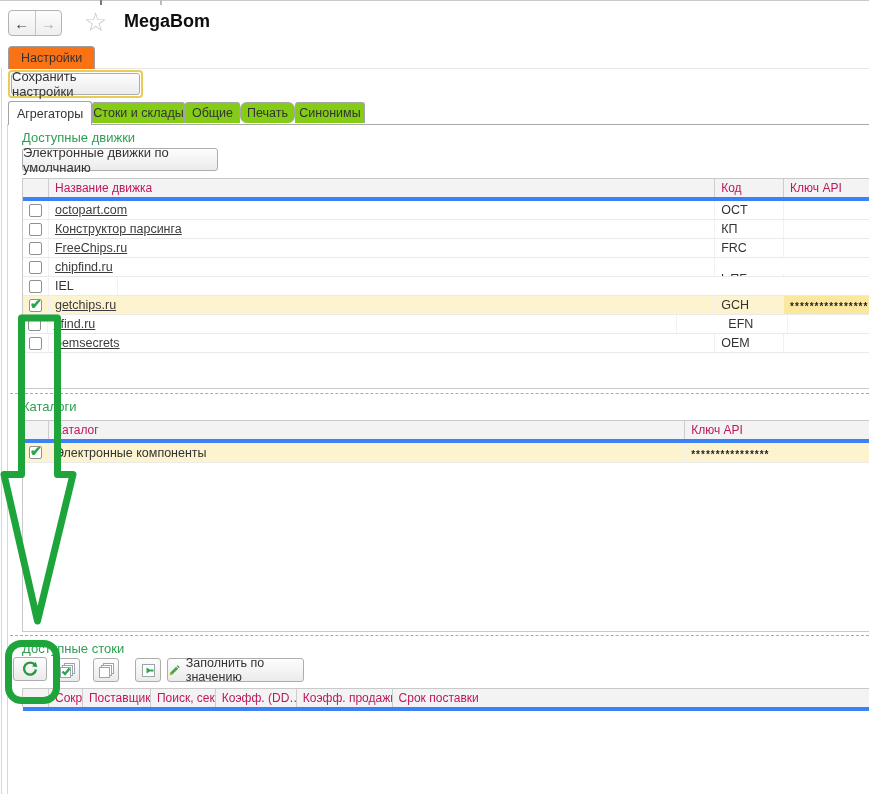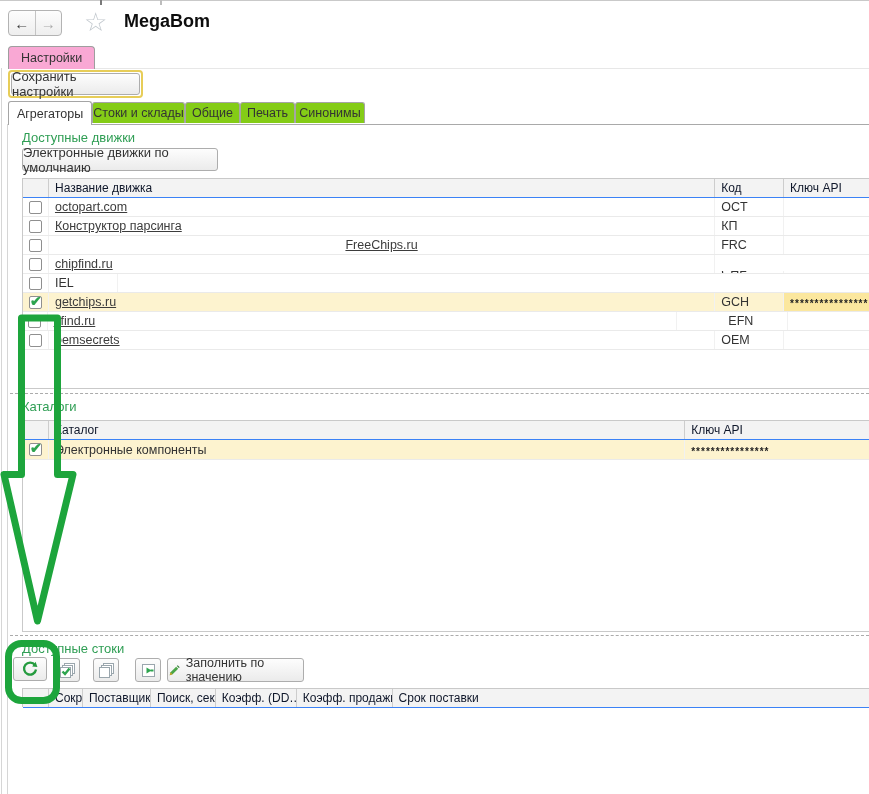--- a/index.html
+++ b/index.html
@@ -20,21 +20,21 @@
   .navgroup { left:8px; top:10px; width:54px; height:26px; border:1px solid #b3b3b3;
     border-radius:4px; display:flex; background:linear-gradient(#fdfdfd,#eee); }
   .navbtn { flex:1; display:flex; align-items:center; justify-content:center;
     font-size:15px; font-weight:bold; }
   .navbtn.back { color:#3a3a3a; border-right:1px solid #c4c4c4; }
   .navbtn.fwd { color:#a9a9a9; }
   .star { left:84px; top:7px; font-size:26px; color:#c2c8ce; }
   .apptitle { left:124px; top:11px; font-size:18px; font-weight:bold; color:#0d0d0d; }
 
   
-  .outer-tab { left:8px; top:46px; height:23px; padding:0 12px; background:#f9a8d4;
+  .outer-tab { left:8px; top:46px; height:23px; padding:0 12px; background:#f97316;
     border:1px solid #9e9e9e; border-bottom:none; border-radius:4px 4px 0 0;
     display:flex; align-items:center; font-size:12.5px; z-index:2; }
   .outer-page-topline { left:75px; top:68px; width:794px; height:1px; background:#e7e7e7; }
   .outer-page-leftline { left:1px; top:68px; width:1px; height:726px; background:#d6d6d6; }
 
   
   .save-ring { left:8px; top:70px; width:135px; height:28px; border:2px solid #e7cd58;
     border-radius:4px; }
   .btn { background:linear-gradient(#fdfdfd,#ebebeb); border:1px solid #adadad;
     border-radius:3px; font-size:13px; color:#333; display:flex; align-items:center;
@@ -52,22 +52,22 @@
   .sect { color:#2f9e54; font-size:13px; }
 
   .toolbtn { position:absolute; background:linear-gradient(#fdfdfd,#ebebeb);
     border:1px solid #adadad; border-radius:3px; display:flex; align-items:center;
     justify-content:center; gap:5px; }
 
   
   .tbl { position:absolute; left:22px; width:847px; background:#fff;
     border-top:1px solid #c9c9c9; border-left:1px solid #c9c9c9;
     border-bottom:1px solid #c9c9c9; }
-  .thead { display:flex; background:#f3f3f3; border-bottom:1px solid #3b82f6;
-    color:#0f172a; font-size:12px; }
+  .thead { display:flex; background:#f3f3f3; border-bottom:4px solid #3b82f6;
+    color:#be185d; font-size:12px; }
   .th { padding:0 6px; border-right:1px solid #cdcdcd; display:flex; align-items:center;
     height:18px; white-space:nowrap; overflow:hidden; }
   .th:last-child { border-right:none; }
   .trow { display:flex; height:19px; border-bottom:1px solid #eaeaea; align-items:stretch; }
   .td { padding:0 6px; display:flex; align-items:center; border-right:1px solid #f1f1f1;
     white-space:nowrap; overflow:hidden; }
   .td:last-child { border-right:none; }
   .hl { background:#fdf3cf; }
   .keyhl { background:#fbe79e; }
   .lnk { color:#3c3c3c; text-decoration:underline; }
@@ -112,21 +112,21 @@
   <div class="abs outer-tab">Настройки</div>
   <div class="abs outer-page-topline"></div>
   <div class="abs outer-page-leftline"></div>
 
   <div class="abs save-ring"></div>
   <div class="abs btn save-btn">Сохранить настройки</div>
 
   <div class="tab active" style="left:8px; width:84px;">Агрегаторы</div>
   <div class="tab" style="left:92px; width:93px;">Стоки и склады</div>
   <div class="tab" style="left:185px; width:55px;">Общие</div>
-  <div class="tab" style="left:240px; width:55px;">Печать</div>
+  <div class="tab" style="left:240px; width:55px;border-radius:7px;">Печать</div>
   <div class="tab" style="left:295px; width:70px;">Синонимы</div>
   <div class="abs tabstrip-line"></div>
   <div class="abs inner-page-leftline"></div>
 
   <div class="abs sect" style="left:22px; top:130px;">Доступные движки</div>
   <div class="abs btn" style="left:22px; top:148px; width:196px; height:23px;">Электронные движки по умолчнаию</div>
 
   <div class="tbl" style="top:178px; height:211px;">
     <div class="thead">
       <div class="th" style="width:26px;"></div>
@@ -152,21 +152,21 @@
       <div class="td" style="width:667px;">
           <span class="lnk">Конструктор парсинга</span>
         </div>
       <div class="td code" style="width:69px;">КП</div>
       <div class="td" style="width:85px;"></div>
     </div>
     <div class="trow">
       <div class="cbwrap">
           <div class="cb"></div>
         </div>
-      <div class="td" style="width:667px;justify-content:center;">
+      <div class="td" style="width:667px;">
           <span class="lnk">FreeChips.ru</span>
         </div>
       <div class="td code" style="width:69px;">FRC</div>
       <div class="td" style="width:85px;"></div>
     </div>
     <div class="trow">
       <div class="cbwrap">
           <div class="cb"></div>
         </div>
       <div class="td" style="width:667px;">

